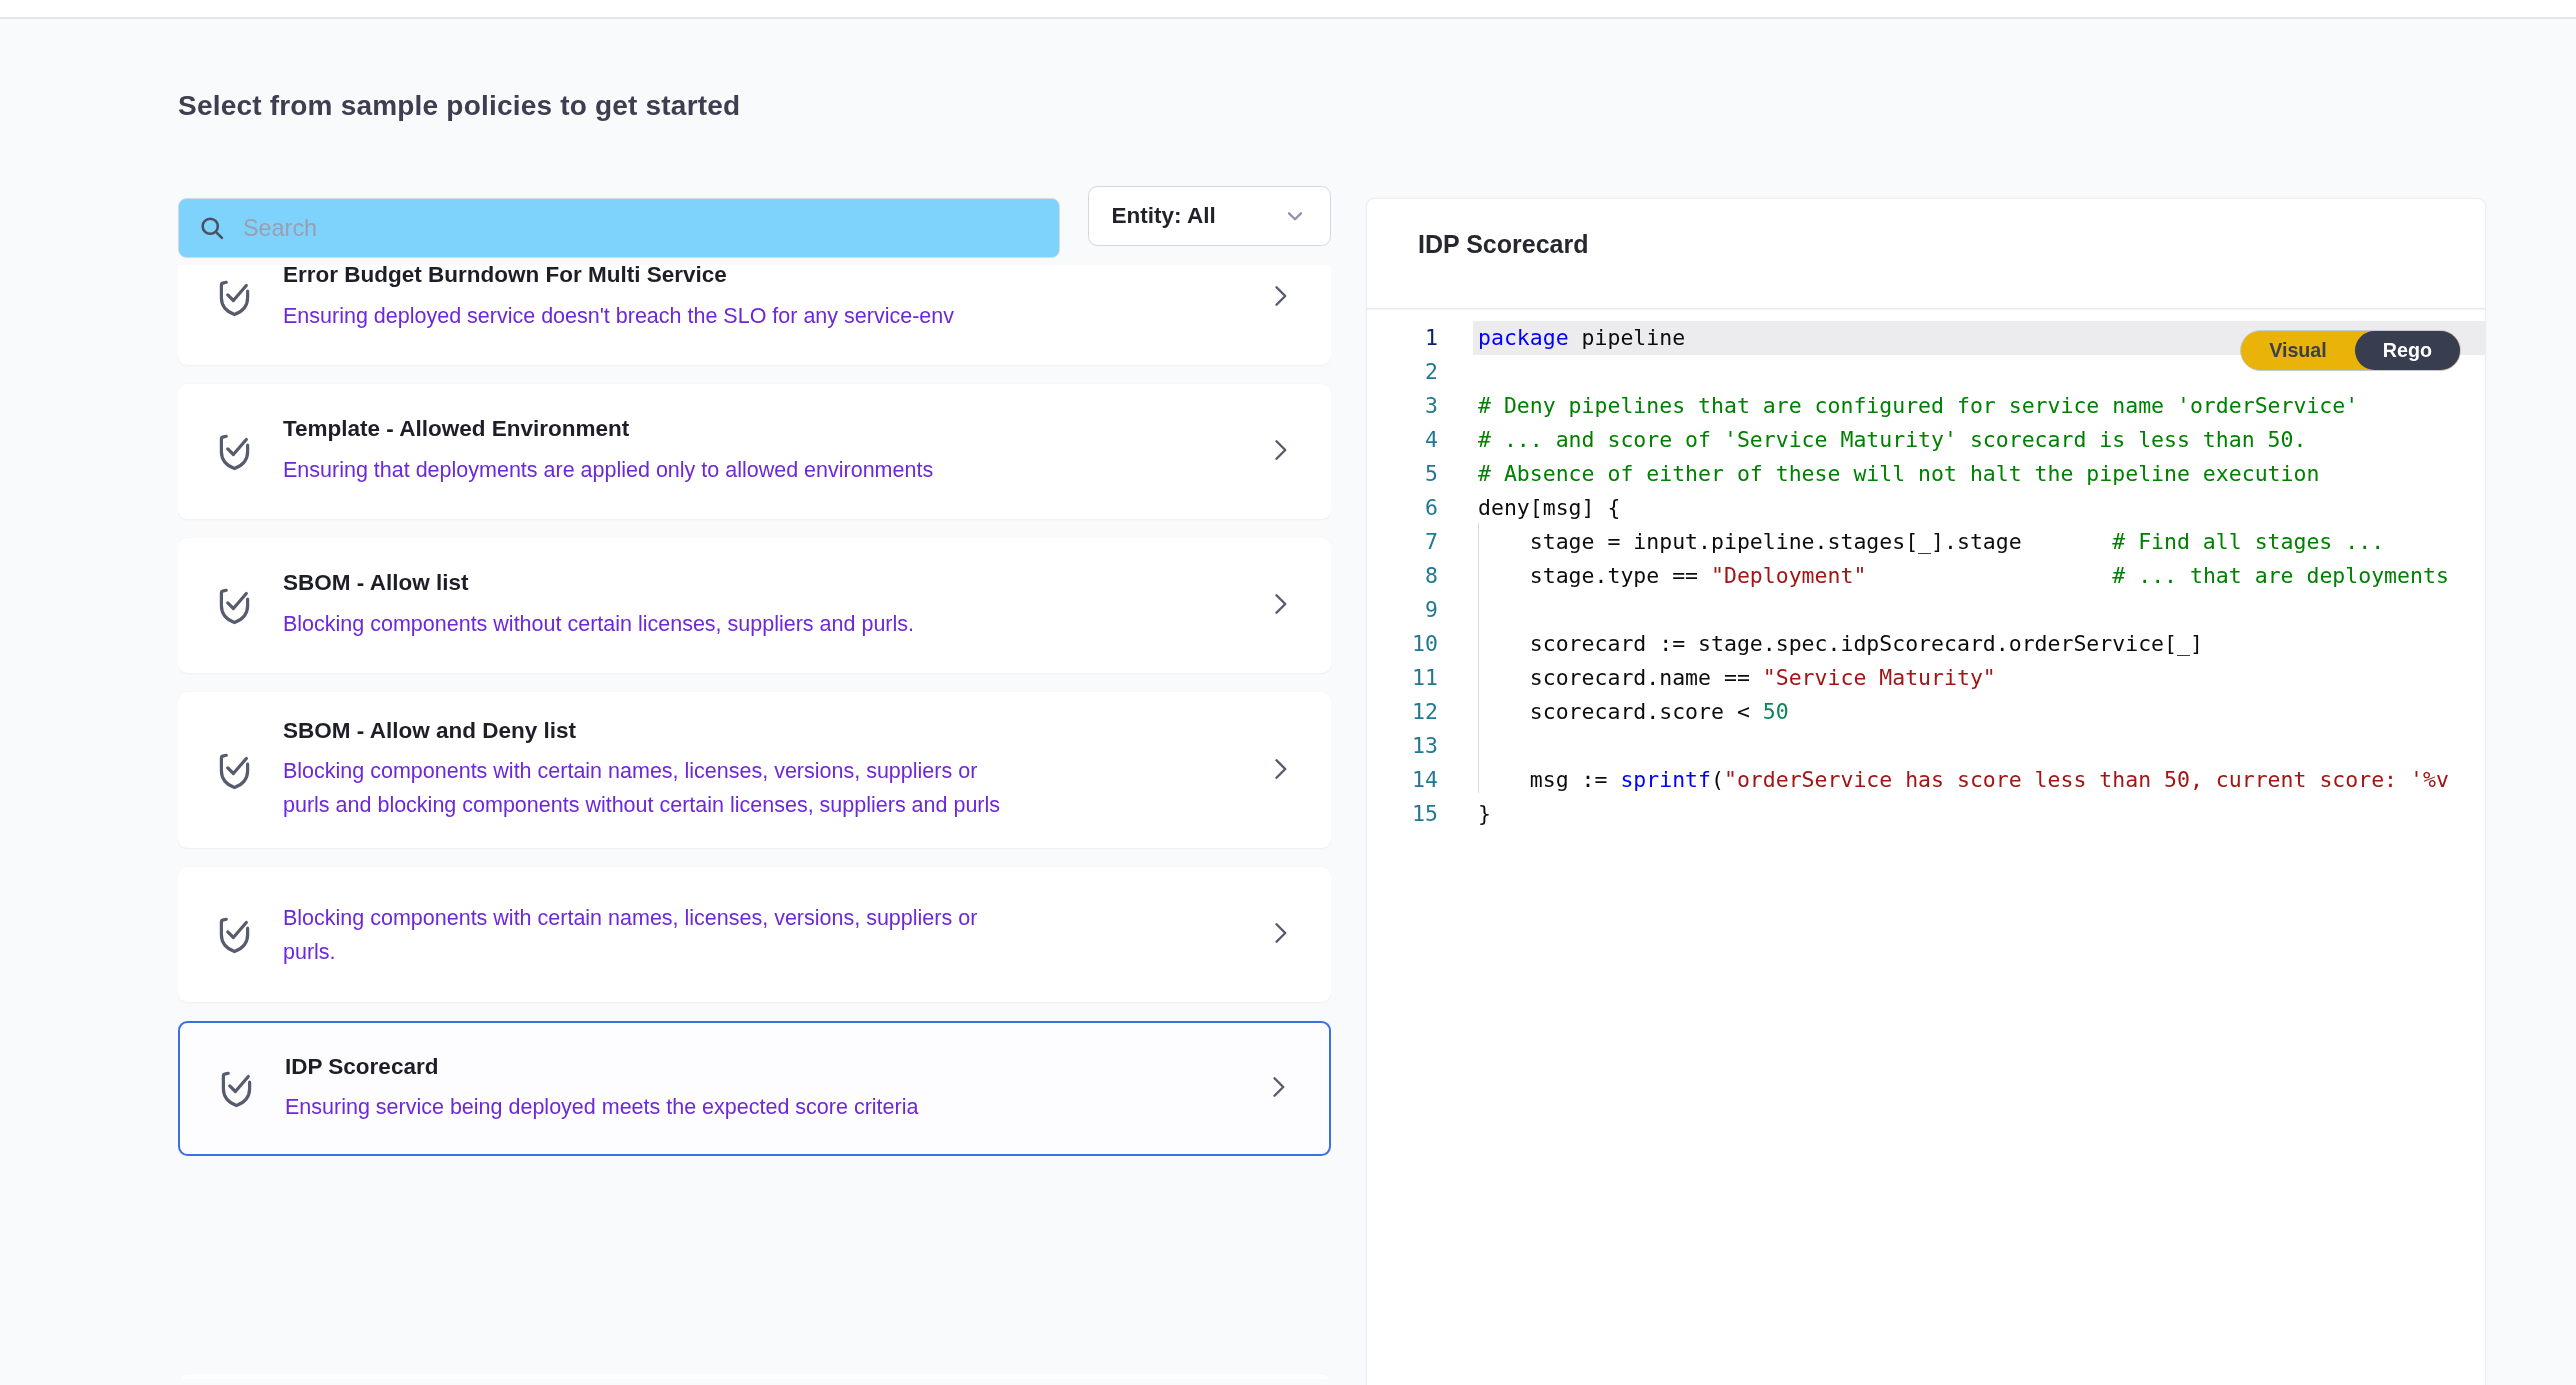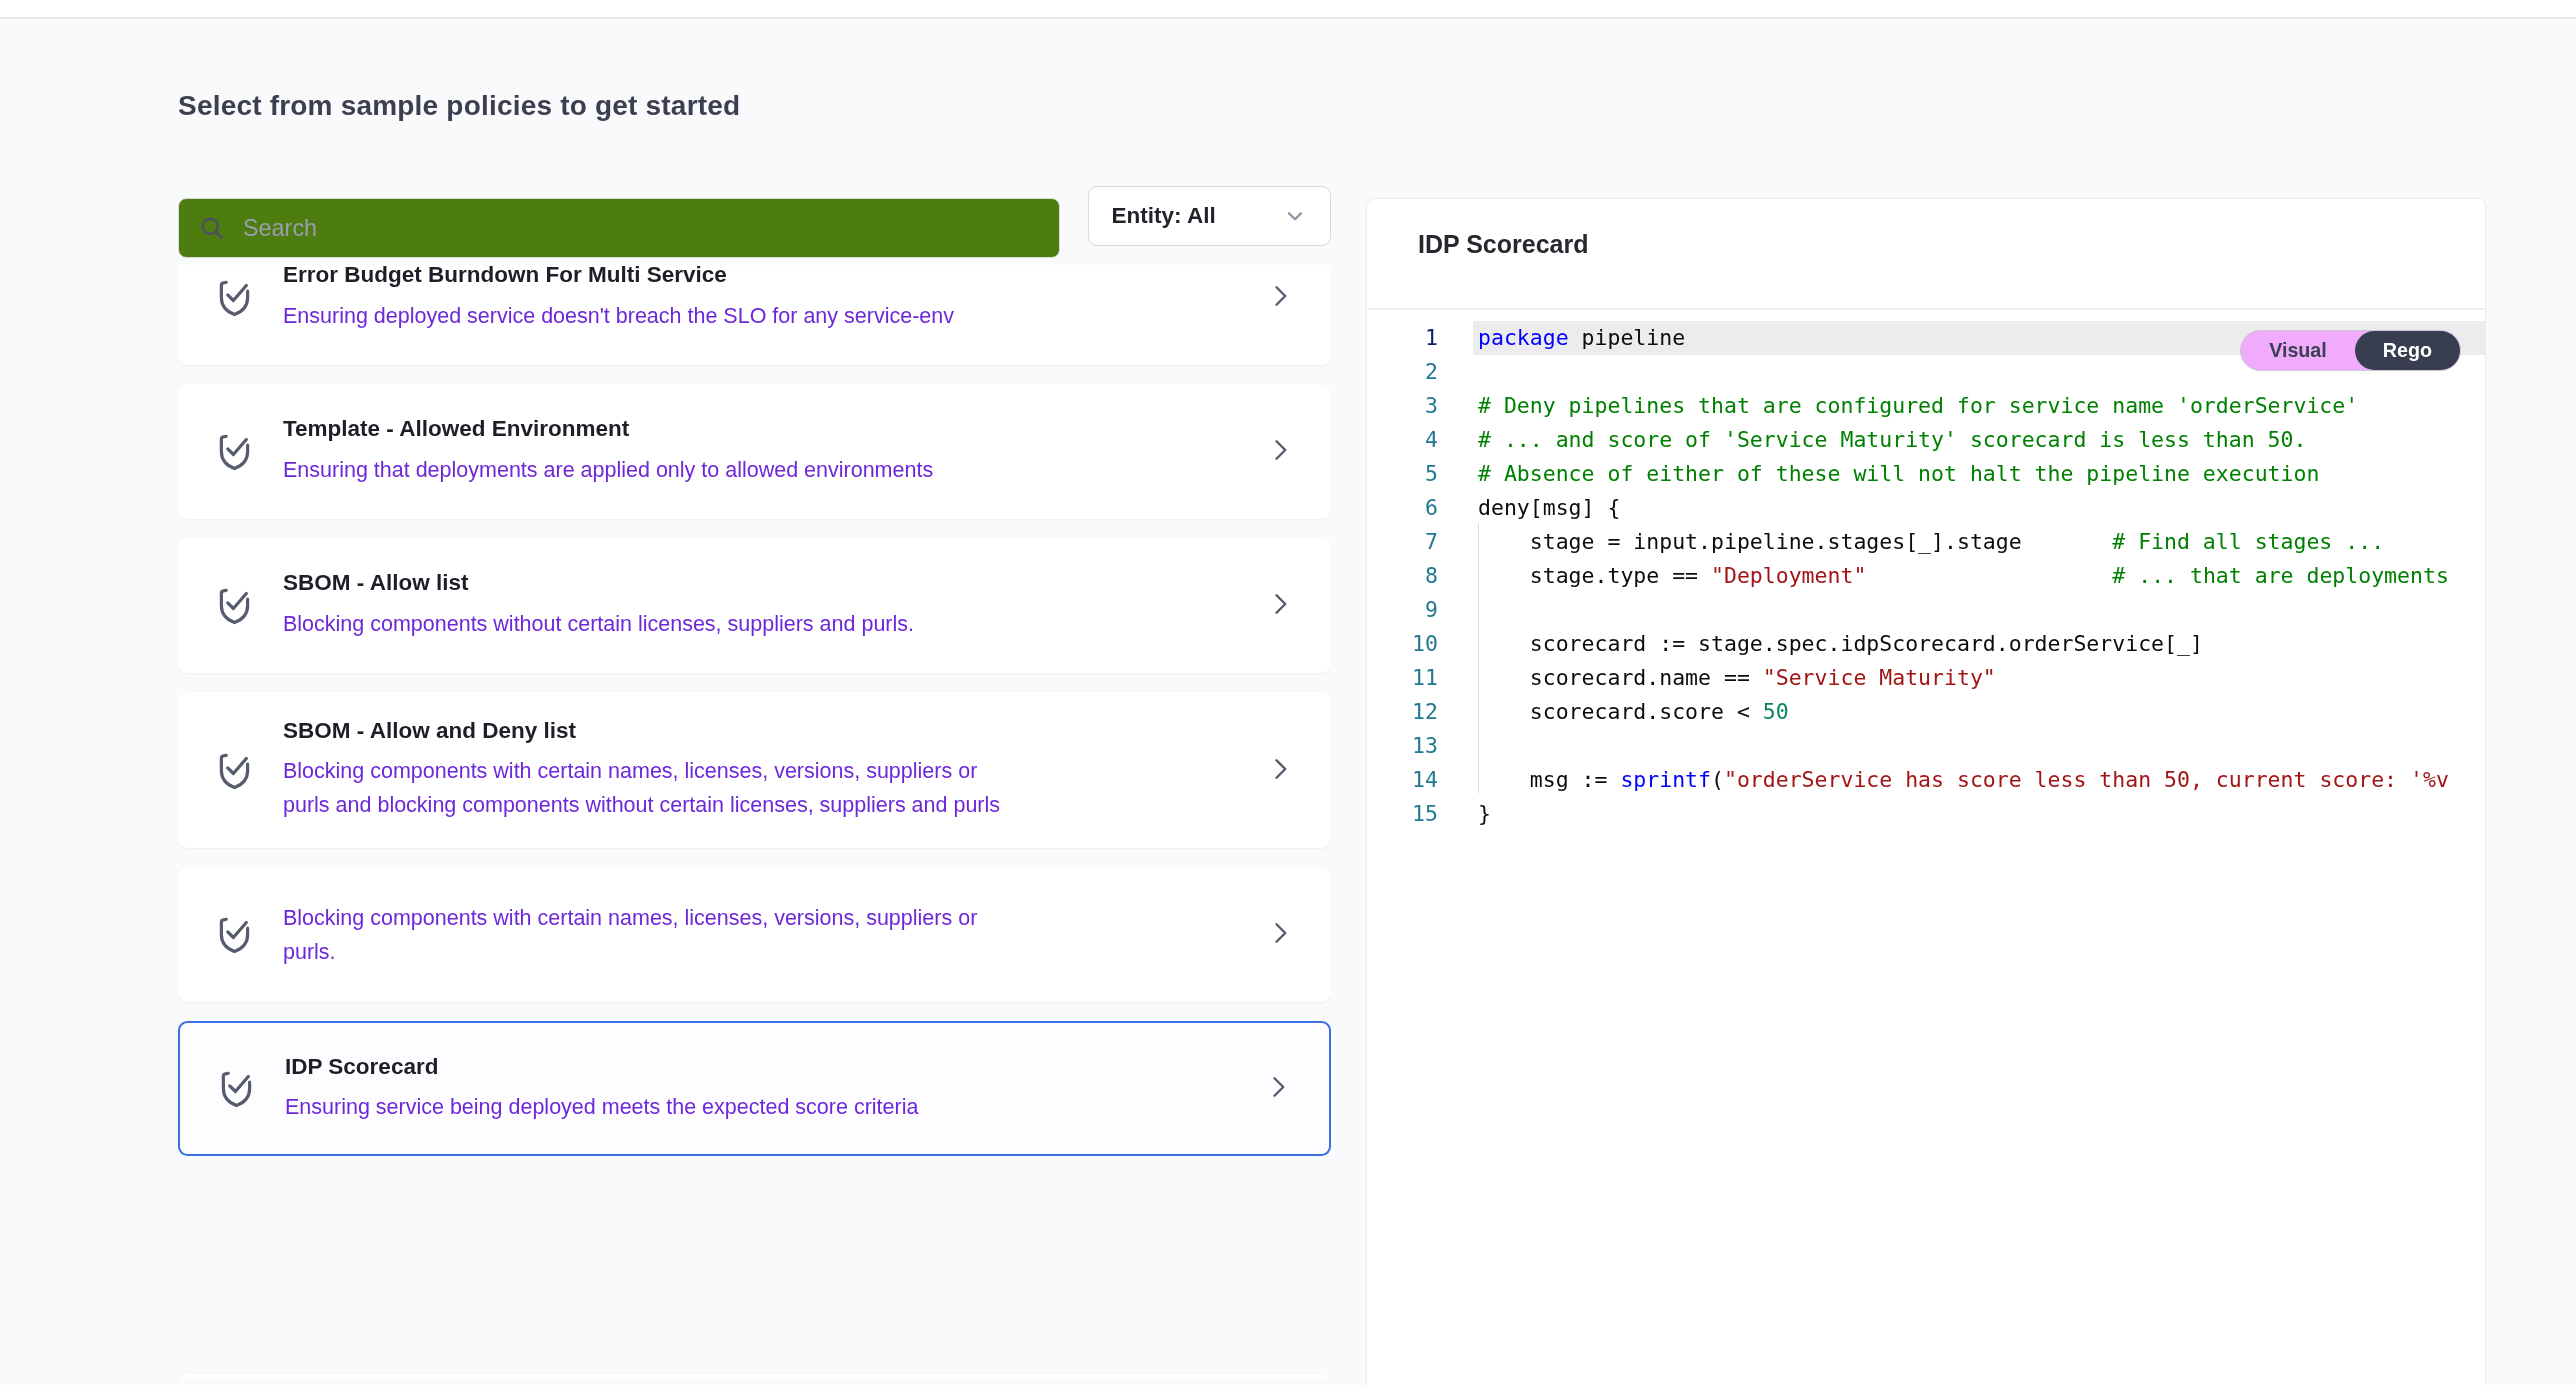--- a/index.html
+++ b/index.html
@@ -11,21 +11,21 @@
   *{box-sizing:border-box;margin:0;padding:0;}
   html,body{width:2576px;height:1385px;overflow:hidden;}
   body{font-family:"Liberation Sans",sans-serif;background:#fff;}
   .page{position:relative;width:2576px;height:1385px;background:var(--page_bg);overflow:hidden;}
   .top-bar{position:absolute;top:0;left:0;width:100%;height:19px;background:#ffffff;border-bottom:2.8px solid #e4e5e8;}
   h1.page-title{position:absolute;left:178px;top:90px;font-size:28px;font-weight:700;color:#3d3e4f;letter-spacing:0.2px;}
 
   .left-col{position:absolute;left:178px;top:95px;width:1153px;height:1290px;}
 
   
-  .search-box{position:absolute;left:0;top:103px;width:882px;height:60px;background:#4d7c0f;border:1.9px solid #d9dae1;border-radius:8.4px;display:flex;align-items:center;padding:0 19px;}
+  .search-box{position:absolute;left:0;top:103px;width:882px;height:60px;background:#7dd3fc;border:1.9px solid #d9dae1;border-radius:8.4px;display:flex;align-items:center;padding:0 19px;}
   .search-box svg{flex:none;margin-right:17px;}
   .search-box input{border:none;outline:none;flex:1;font-size:23.4px;color:#22222a;font-family:"Liberation Sans",sans-serif;background:transparent;}
   .search-box input::placeholder{color:#9b9eb0;}
   .entity-btn{position:absolute;left:910px;top:91px;width:243px;height:60px;background:#fff;border:1.9px solid #d6d7e0;border-radius:9.4px;display:flex;align-items:center;justify-content:space-between;padding:0 22.5px;cursor:pointer;}
   .entity-btn .lbl{font-size:22.5px;font-weight:600;color:#22222a;}
 
   
   .list-viewport{position:absolute;left:0;top:170px;width:1153px;height:1114px;overflow:hidden;}
   .card{background:#fff;border-radius:9.4px;min-height:135px;display:flex;align-items:center;padding:26px 37px 26px 32px;margin-bottom:19px;box-shadow:0 0.9px 1.9px rgba(40,41,61,.05);}
   .card.clipped{margin-top:-35px;}
@@ -48,21 +48,21 @@
   .code-line{position:relative;z-index:1;display:flex;height:34px;line-height:34px;}
   .ln{flex:none;width:99px;padding-right:28px;text-align:right;color:var(--line_number);}
   .ln.active{color:var(--active_line_number);}
   .code{white-space:pre;padding-left:12px;color:#000;}
   .tok-k{color:var(--code_keyword);}
   .tok-c{color:var(--code_comment);}
   .tok-s{color:var(--code_string);}
   .tok-n{color:var(--code_number);}
   .tok-p{color:#0c0c0c;}
 
-  .view-toggle{position:absolute;top:131px;right:24px;height:41px;border:1.9px solid #c7cad4;border-radius:21.5px;background:#f0abfc;display:flex;align-items:stretch;z-index:5;font-family:"Liberation Sans",sans-serif;}
+  .view-toggle{position:absolute;top:131px;right:24px;height:41px;border:1.9px solid #c7cad4;border-radius:21.5px;background:#eab308;display:flex;align-items:stretch;z-index:5;font-family:"Liberation Sans",sans-serif;}
   .view-toggle .opt{display:flex;align-items:center;padding:0 28px;font-size:19.7px;font-weight:700;color:#3a3f52;cursor:pointer;}
   .view-toggle .opt.active{background:var(--toggle_dark);color:#fff;border-radius:19.7px;}
 </style>
 </head>
 <body>
 
 <div class="page">
   <div class="top-bar"></div>
 
   <h1 class="page-title">Select from sample policies to get started</h1>

